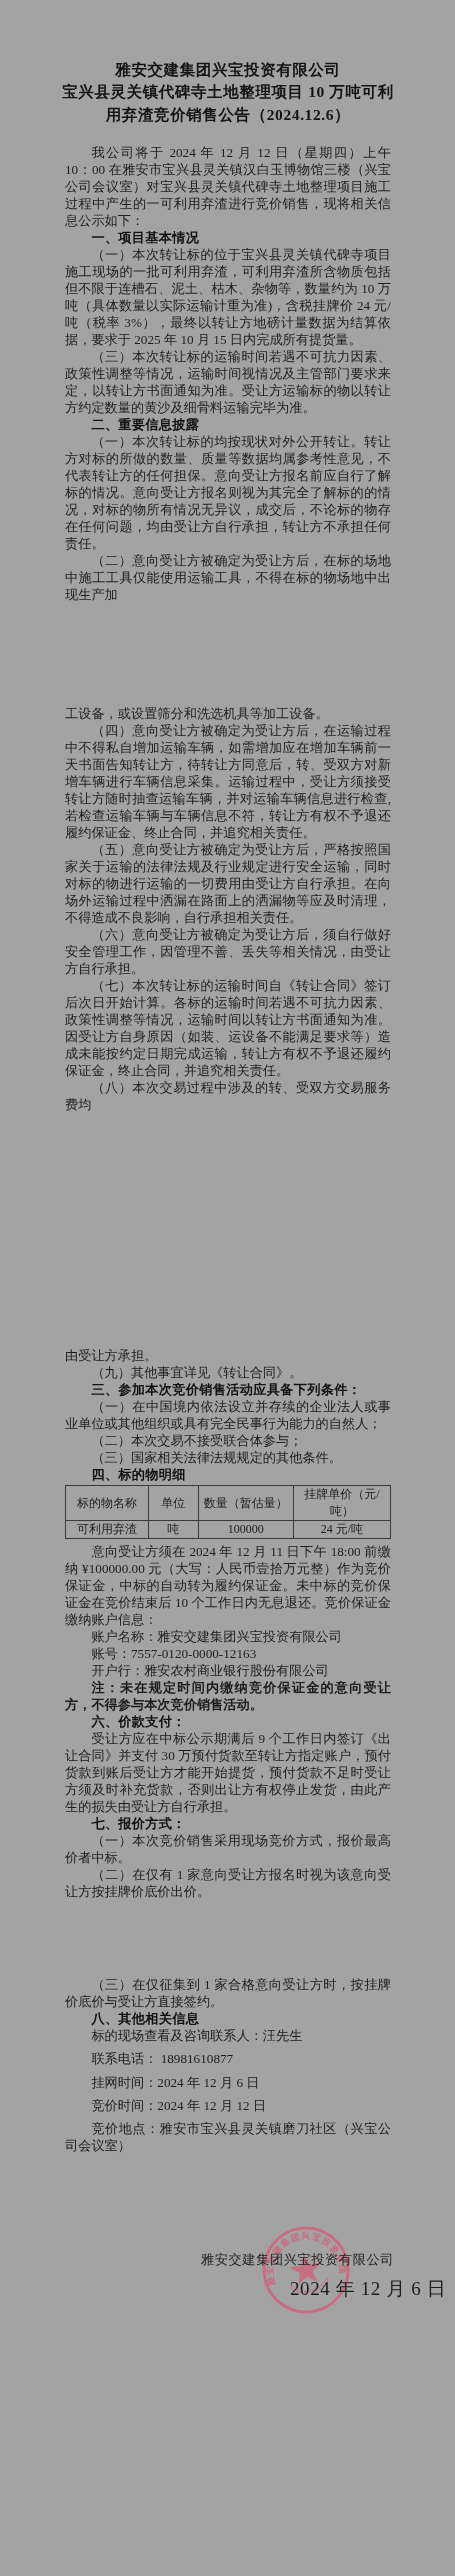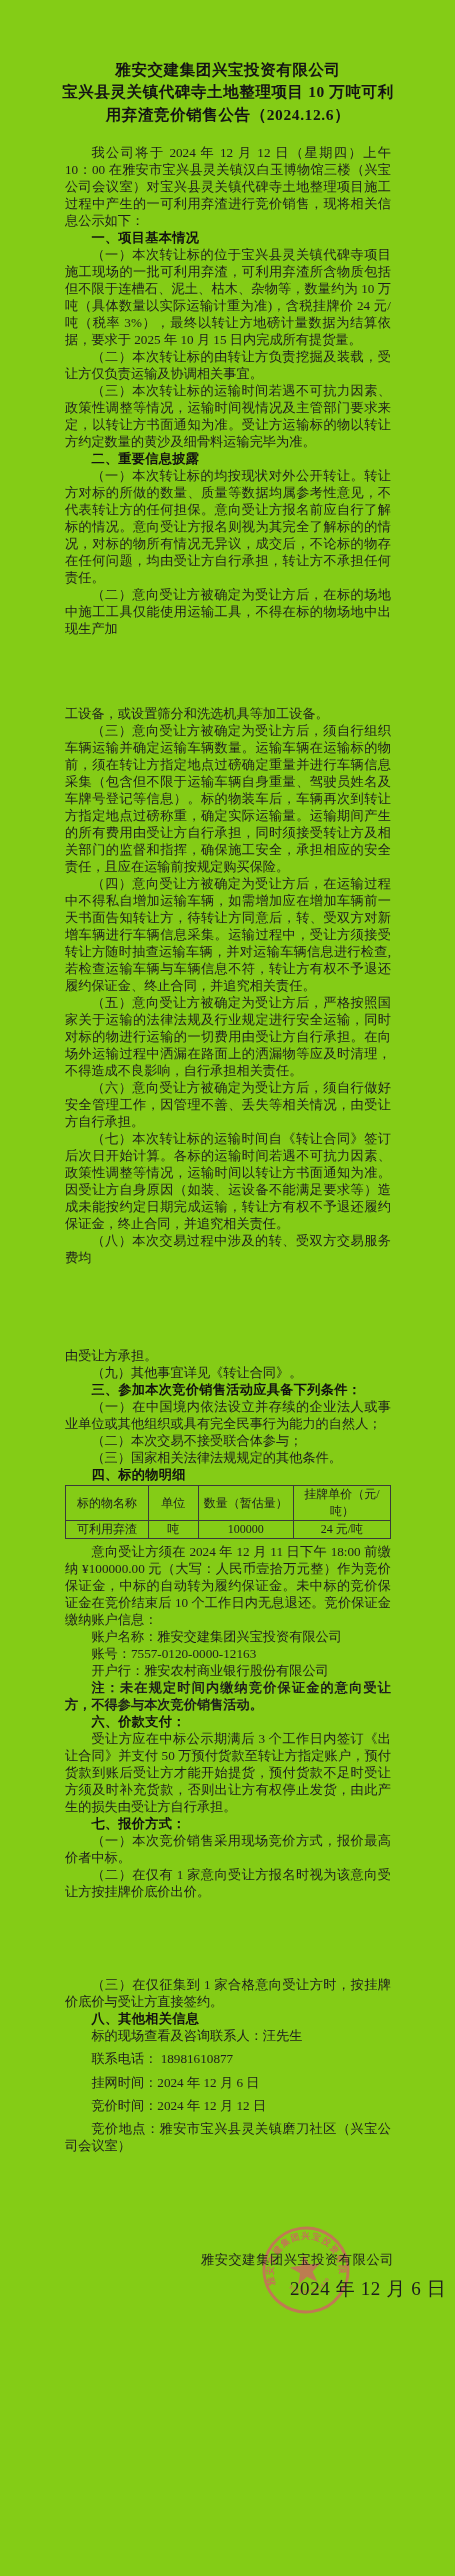--- a/index.html
+++ b/index.html
@@ -1,20 +1,20 @@
 <!DOCTYPE html>
 <html style="font-size:9.2px"><head>
 <meta charset="utf-8">
 <style>
   html,body{margin:0;padding:0;background:#e9e9e9;}
   .page{
     position:relative;
     width:456px;height:2576px;
     margin:0 auto;
-    background:#84cc16;
+    background:#a3a3a3;
     font-family:"Liberation Serif","DejaVu Serif",serif;
     color:#1d1d1d;
     overflow:hidden;
   }
   .block{position:absolute;left:65px;width:326px;font-size:13.2px;line-height:17px;text-align:justify;}
   .title-block{position:absolute;left:0;width:456px;text-align:center;
     font-weight:700;font-size:15.5px;line-height:22.4px;letter-spacing:0.6px;color:#141414;}
   .p{margin:0;text-indent:26.4px;}
   .p.cont{text-indent:0;}
   .h{margin:0;text-indent:26.4px;font-weight:700;color:#111;
@@ -41,30 +41,28 @@
   <div class="title-block" style="top:59px;">
     <div>雅安交建集团兴宝投资有限公司</div>
     <div>宝兴县灵关镇代碑寺土地整理项目 10 万吨可利</div>
     <div>用弃渣竞价销售公告（2024.12.6）</div>
   </div>
 
   <div class="block" style="top:144px;">
     <p class="p">我公司将于 2024 年 12 月 12 日（星期四）上午 10：00 在雅安市宝兴县灵关镇汉白玉博物馆三楼（兴宝公司会议室）对宝兴县灵关镇代碑寺土地整理项目施工过程中产生的一可利用弃渣进行竞价销售，现将相关信息公示如下：</p>
     <p class="h">一、项目基本情况</p>
     <p class="p">（一）本次转让标的位于宝兴县灵关镇代碑寺项目施工现场的一批可利用弃渣，可利用弃渣所含物质包括但不限于连槽石、泥土、枯木、杂物等，数量约为 10 万吨（具体数量以实际运输计重为准)，含税挂牌价 24 元/吨（税率 3%），最终以转让方地磅计量数据为结算依据，要求于 2025 年 10 月 15 日内完成所有提货量。</p>
-    <p class="p">（二）本次转让标的由转让方负责挖掘及装载，受让方仅负责运输及协调相关事宜。</p>
     <p class="p">（三）本次转让标的运输时间若遇不可抗力因素、政策性调整等情况，运输时间视情况及主管部门要求来定，以转让方书面通知为准。受让方运输标的物以转让方约定数量的黄沙及细骨料运输完毕为准。</p>
     <p class="h">二、重要信息披露</p>
     <p class="p">（一）本次转让标的均按现状对外公开转让。转让方对标的所做的数量、质量等数据均属参考性意见，不代表转让方的任何担保。意向受让方报名前应自行了解标的情况。意向受让方报名则视为其完全了解标的的情况，对标的物所有情况无异议，成交后，不论标的物存在任何问题，均由受让方自行承担，转让方不承担任何责任。</p>
     <p class="p">（二）意向受让方被确定为受让方后，在标的场地中施工工具仅能使用运输工具，不得在标的物场地中出现生产加</p>
   </div>
 
   <div class="block" style="top:705px;">
     <p class="p cont">工设备，或设置筛分和洗选机具等加工设备。</p>
-    <p class="p">（三）意向受让方被确定为受让方后，须自行组织车辆运输并确定运输车辆数量。运输车辆在运输标的物前，须在转让方指定地点过磅确定重量并进行车辆信息采集（包含但不限于运输车辆自身重量、驾驶员姓名及车牌号登记等信息）。标的物装车后，车辆再次到转让方指定地点过磅称重，确定实际运输量。运输期间产生的所有费用由受让方自行承担，同时须接受转让方及相关部门的监督和指挥，确保施工安全，承担相应的安全责任，且应在运输前按规定购买保险。</p>
     <p class="p">（四）意向受让方被确定为受让方后，在运输过程中不得私自增加运输车辆，如需增加应在增加车辆前一天书面告知转让方，待转让方同意后，转、受双方对新增车辆进行车辆信息采集。运输过程中，受让方须接受转让方随时抽查运输车辆，并对运输车辆信息进行检查,若检查运输车辆与车辆信息不符，转让方有权不予退还履约保证金、终止合同，并追究相关责任。</p>
     <p class="p">（五）意向受让方被确定为受让方后，严格按照国家关于运输的法律法规及行业规定进行安全运输，同时对标的物进行运输的一切费用由受让方自行承担。在向场外运输过程中洒漏在路面上的洒漏物等应及时清理，不得造成不良影响，自行承担相关责任。</p>
     <p class="p">（六）意向受让方被确定为受让方后，须自行做好安全管理工作，因管理不善、丢失等相关情况，由受让方自行承担。</p>
     <p class="p">（七）本次转让标的运输时间自《转让合同》签订后次日开始计算。各标的运输时间若遇不可抗力因素、政策性调整等情况，运输时间以转让方书面通知为准。因受让方自身原因（如装、运设备不能满足要求等）造成未能按约定日期完成运输，转让方有权不予退还履约保证金，终止合同，并追究相关责任。</p>
     <p class="p">（八）本次交易过程中涉及的转、受双方交易服务费均</p>
   </div>
 
   <div class="block" style="top:1347px;">
     <p class="p cont">由受让方承担。</p>
     <p class="p">（九）其他事宜详见《转让合同》。</p>
@@ -98,21 +96,21 @@
         </tr>
       </tbody>
     </table>
 
     <p class="p">意向受让方须在 2024 年 12 月 11 日下午 18:00 前缴纳 ¥100000.00 元（大写：人民币壹拾万元整）作为竞价保证金，中标的自动转为履约保证金。未中标的竞价保证金在竞价结束后 10 个工作日内无息退还。竞价保证金缴纳账户信息：</p>
     <p class="p">账户名称：雅安交建集团兴宝投资有限公司</p>
     <p class="p">账号：7557-0120-0000-12163</p>
     <p class="p">开户行：雅安农村商业银行股份有限公司</p>
     <p class="p bold">注：未在规定时间内缴纳竞价保证金的意向受让方，不得参与本次竞价销售活动。</p>
     <p class="h">六、价款支付：</p>
-    <p class="p">受让方应在中标公示期满后 3 个工作日内签订《出让合同》并支付 50 万预付货款至转让方指定账户，预付货款到账后受让方才能开始提货，预付货款不足时受让方须及时补充货款，否则出让方有权停止发货，由此产生的损失由受让方自行承担。</p>
+    <p class="p">受让方应在中标公示期满后 9 个工作日内签订《出让合同》并支付 30 万预付货款至转让方指定账户，预付货款到账后受让方才能开始提货，预付货款不足时受让方须及时补充货款，否则出让方有权停止发货，由此产生的损失由受让方自行承担。</p>
     <p class="h">七、报价方式：</p>
     <p class="p">（一）本次竞价销售采用现场竞价方式，报价最高价者中标。</p>
     <p class="p">（二）在仅有 1 家意向受让方报名时视为该意向受让方按挂牌价底价出价。</p>
   </div>
 
   <div class="block" style="top:1976px;">
     <p class="p">（三）在仅征集到 1 家合格意向受让方时，按挂牌价底价与受让方直接签约。</p>
     <p class="h">八、其他相关信息</p>
     <p class="info-line">标的现场查看及咨询联系人：汪先生</p>
     <p class="info-line">联系电话： 18981610877</p>

